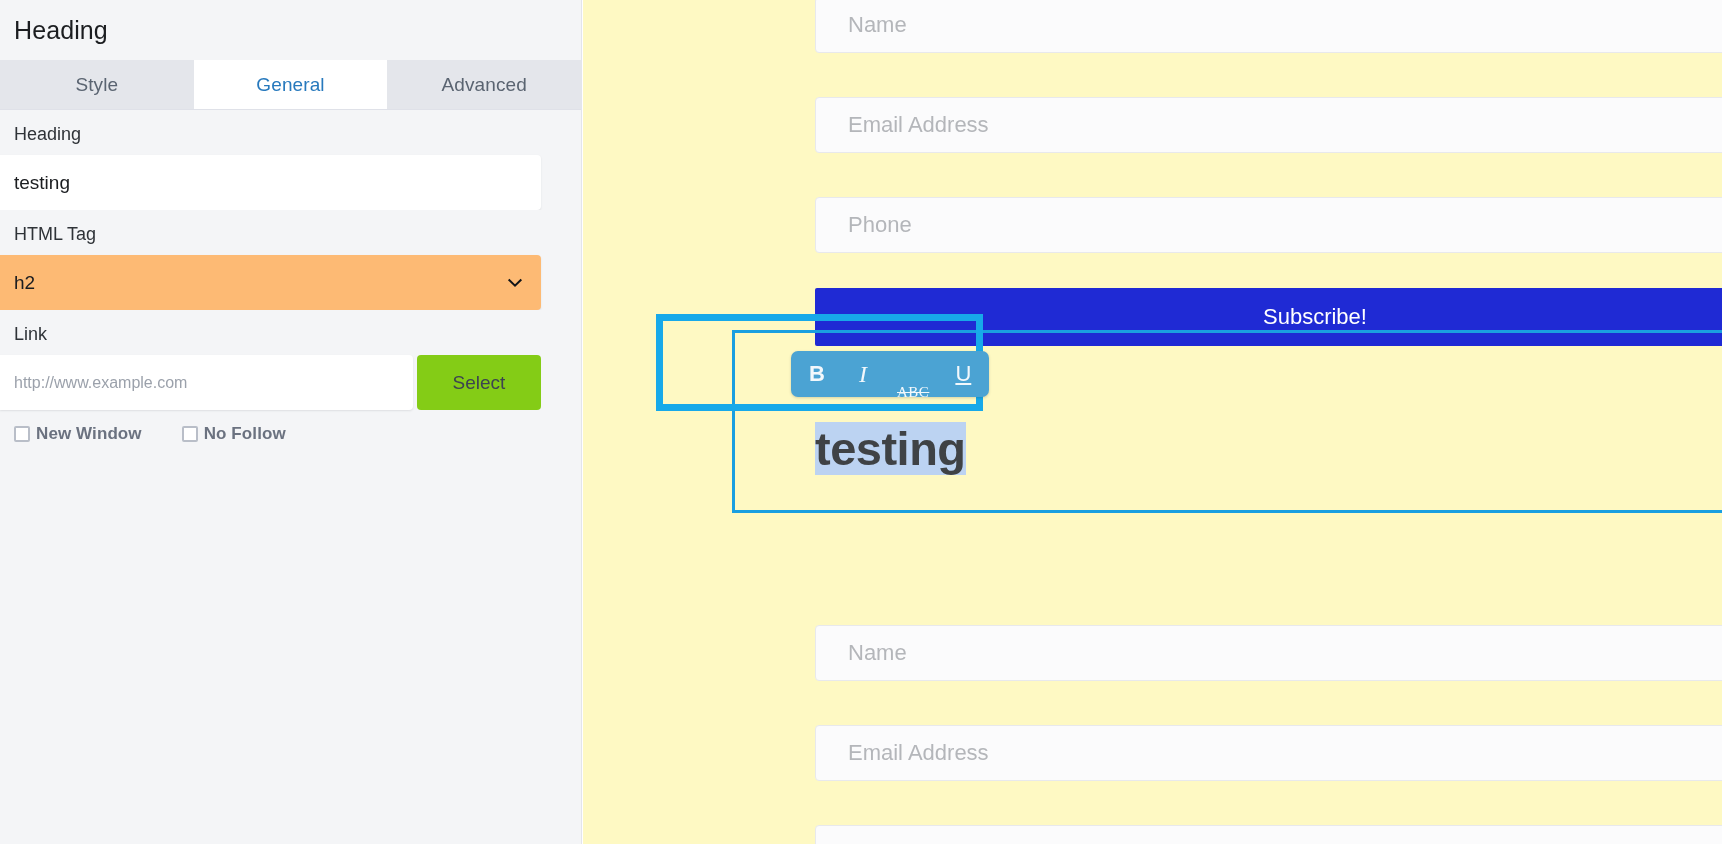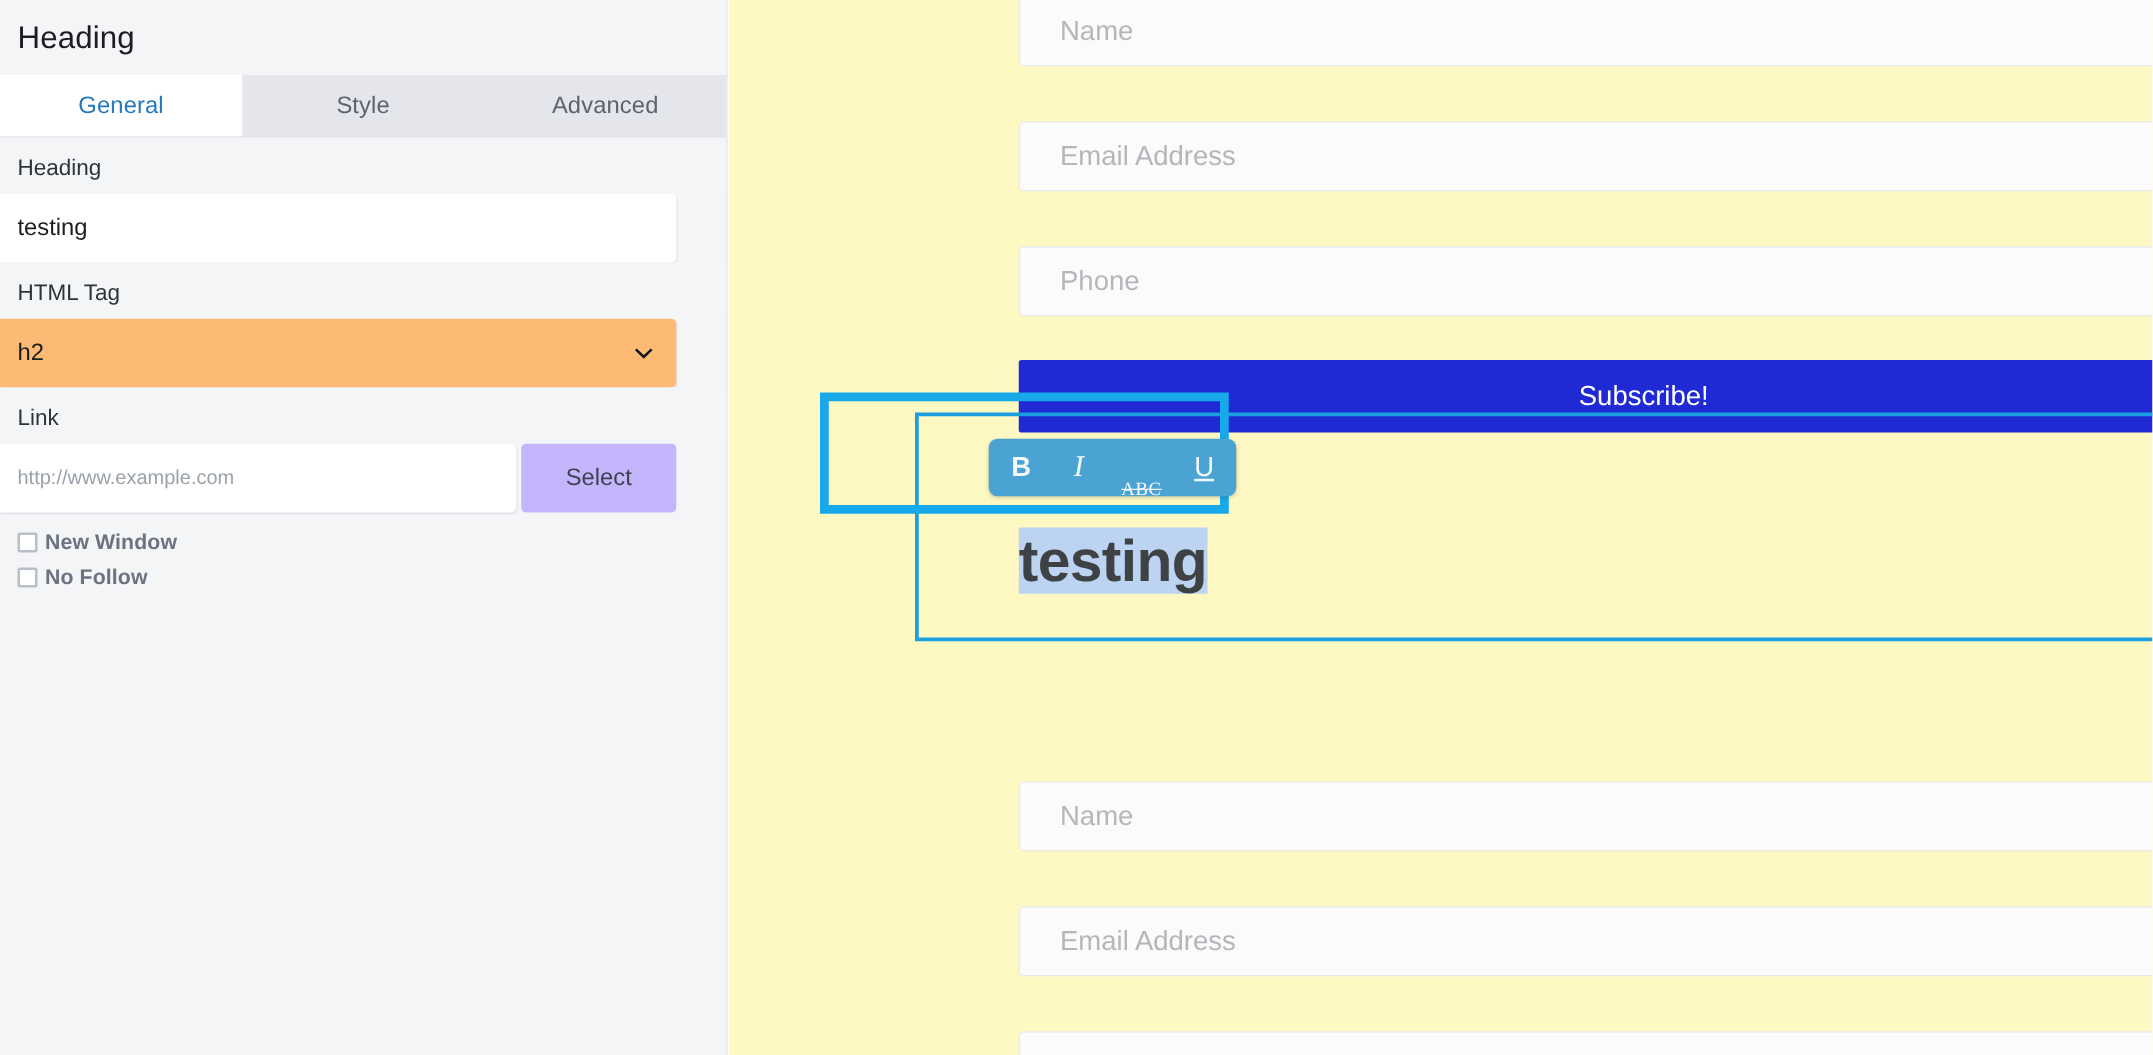--- a/index.html
+++ b/index.html
@@ -87,33 +87,32 @@
     flex: 1 1 auto;
     background: #ffffff;
     border-radius: 0 4px 4px 0;
     box-shadow: 0 1px 2px rgba(30,35,50,.10);
     display:flex; align-items:center;
     padding-left: 14px;
     font-size: 16px; color: #9ba1ab;
   }
   .select-btn {
     width: 124px;
-    background: #c4b5fd;
+    background: #84cc16;
     border-radius: 4px;
     display:flex; align-items:center; justify-content:center;
     font-size: 19px; color: #3d4450;
     cursor: pointer;
     margin-left: 4px;
   }
 
   .checkbox-row {
-    display: flex; align-items: flex-start;
-    gap: 8px;
+    display: flex; align-items: flex-end;
+    gap: 40px;
     padding: 14px 0 0 14px;
-    flex-direction: column;
   }
   .cbx-item { display:flex; align-items:center; gap: 6px; cursor:pointer; }
   .cbx {
     width: 16px; height: 16px;
     border: 2px solid #b9bec8;
     border-radius: 2px;
     background: #ffffff;
     display:block;
   }
   .cbx-label {
@@ -208,25 +207,25 @@
 
 <div class="screen">
 
   <div class="panel">
 
     <div class="panel-header">
       <span class="panel-title">Heading</span>
     </div>
 
     <div class="tabs">
+      <div class="tab">
+        <span>Style</span>
+      </div>
       <div class="tab active">
         <span>General</span>
-      </div>
-      <div class="tab">
-        <span>Style</span>
       </div>
       <div class="tab">
         <span>Advanced</span>
       </div>
     </div>
 
     <div class="field-label-row">
       <span class="field-label">Heading</span>
     </div>
     <div class="text-input">

